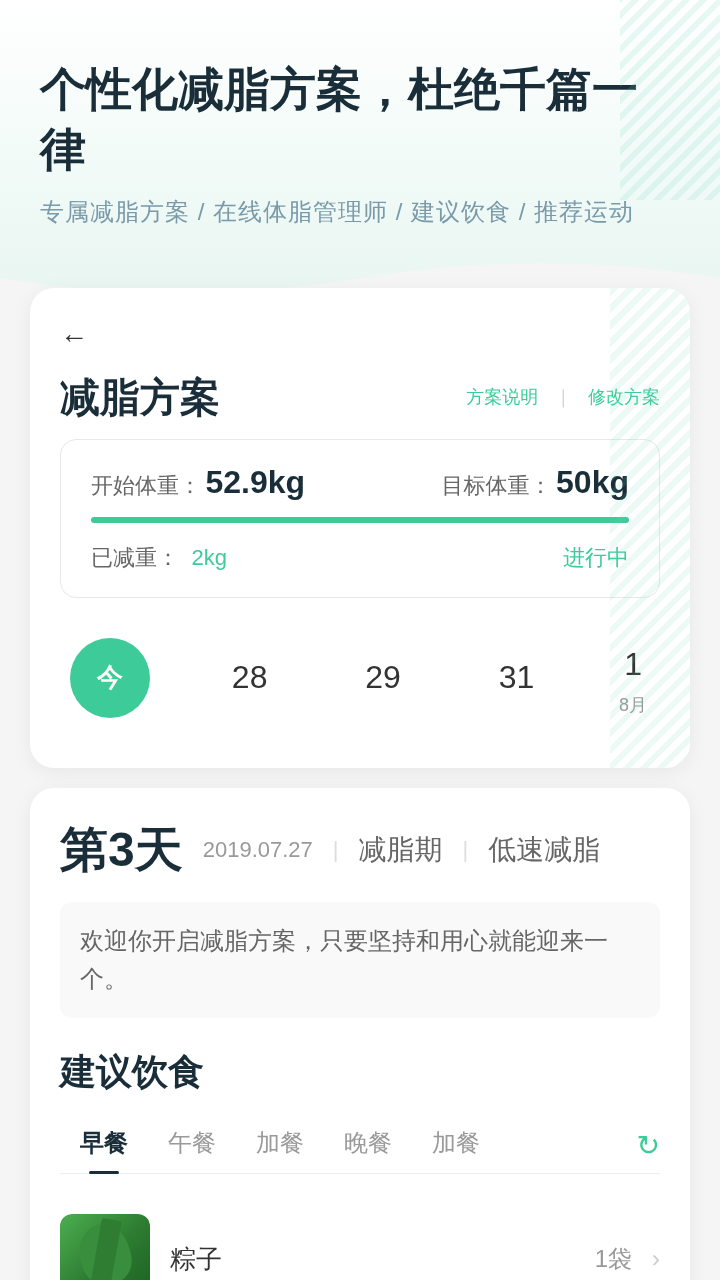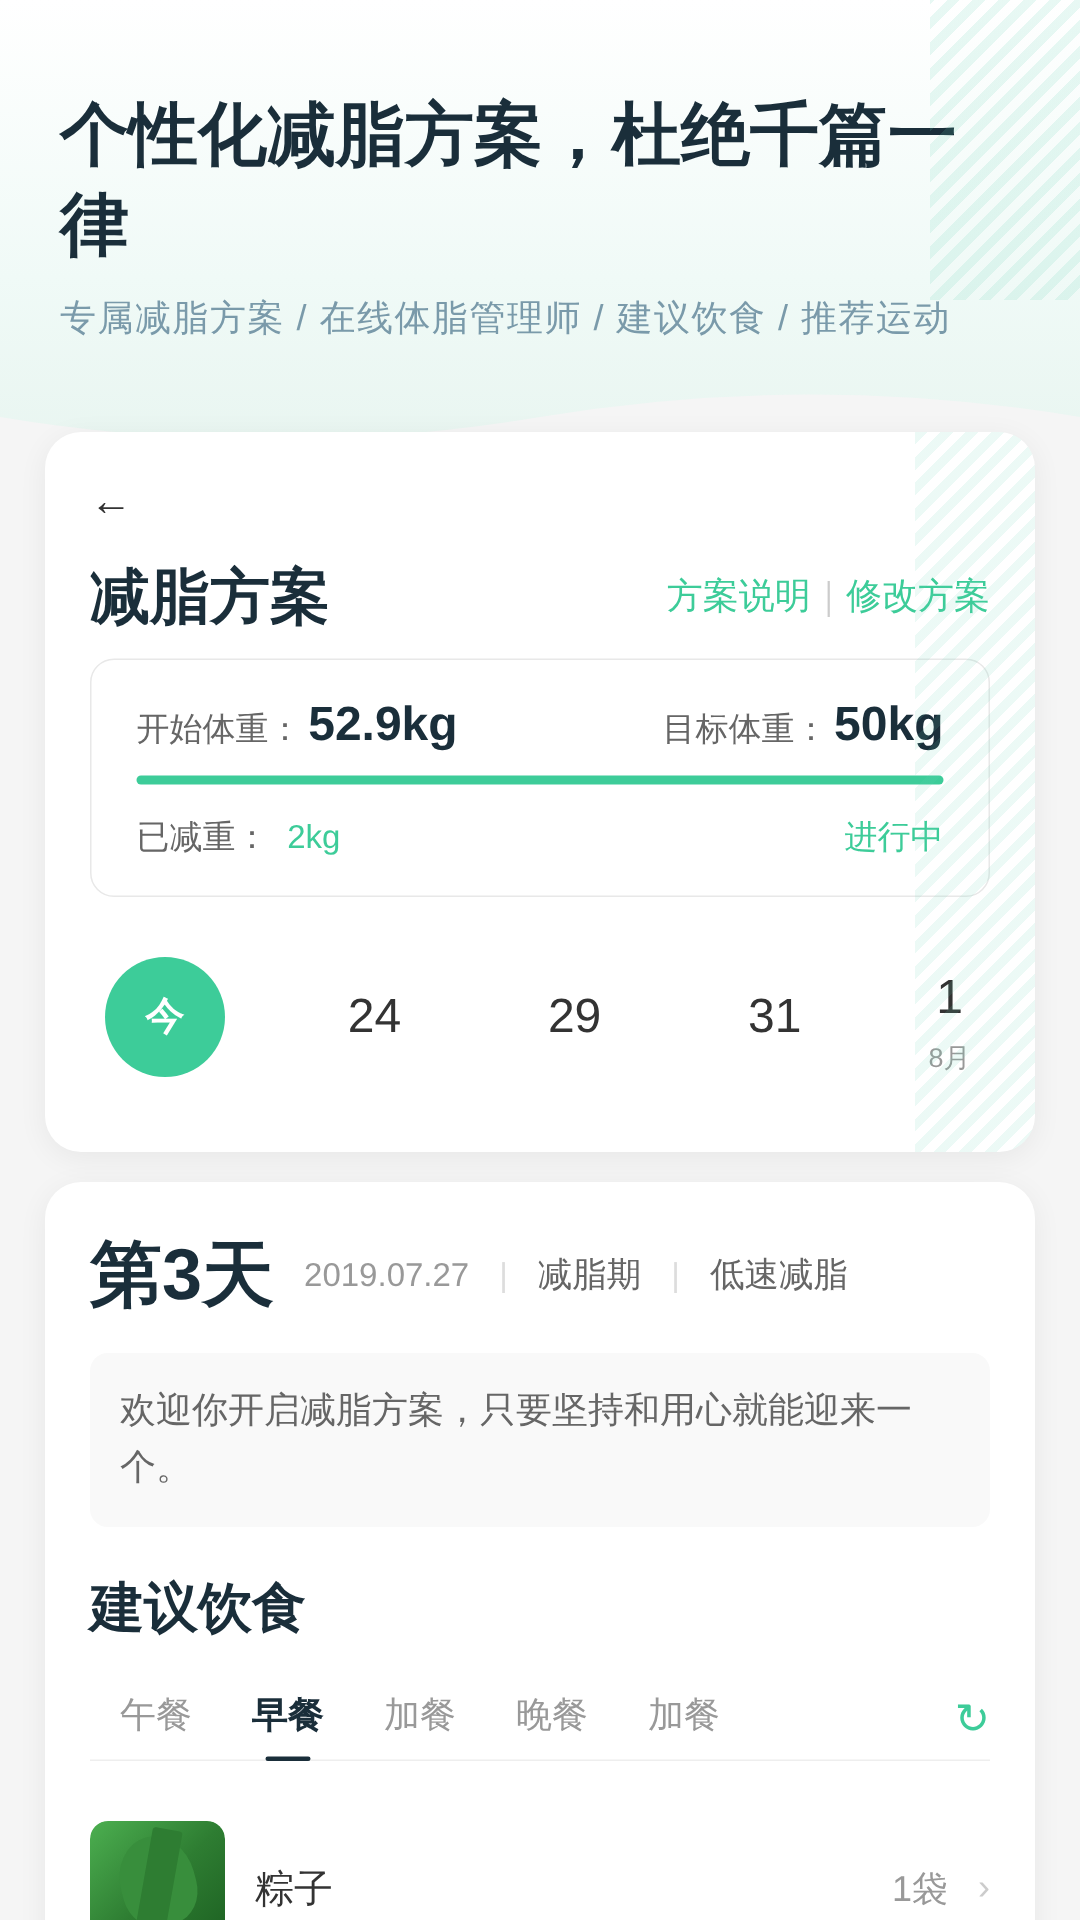--- a/index.html
+++ b/index.html
@@ -104,21 +104,22 @@
       margin-bottom: 14px;
     }
     .card-title {
       font-size: 40px;
       font-weight: 700;
       color: #1a2e3a;
     }
     .card-actions {
       display: flex;
       align-items: center;
-      font-size: 24px;
+      gap: 16px;
+      font-size: 18px;
       color: #3dcc99;
     }
     .card-actions .divider {
       color: #ccc;
     }
 
     
     .weight-box {
       border: 1px solid #e8e8e8;
       border-radius: 16px;
@@ -231,21 +232,21 @@
     }
     .day-date {
       font-size: 22px;
       color: #999;
     }
     .day-divider {
       color: #ddd;
       font-size: 22px;
     }
     .day-tag {
-      font-size: 23px;
+      font-size: 28px;
       color: #666;
     }
     .day-desc {
       font-size: 24px;
       color: #666;
       line-height: 1.6;
       margin-bottom: 30px;
       padding: 20px;
       background: #f9f9f9;
       border-radius: 12px;
@@ -411,21 +412,21 @@
   </div>
 
   
   <div class="date-row">
     <div class="date-item active">
       <div class="date-circle">
         <span class="date-num">今</span>
       </div>
     </div>
     <div class="date-item">
-      <span class="date-num">24</span>
+      <span class="date-num">28</span>
     </div>
     <div class="date-item">
       <span class="date-num">29</span>
     </div>
     <div class="date-item">
       <span class="date-num">31</span>
     </div>
     <div class="date-item">
       <span class="date-num" style="font-size:32px;color:#333;padding:8px;">1</span>
       <span class="date-month">8月</span>
@@ -443,22 +444,22 @@
       <span class="day-divider">|</span>
       <span class="day-tag">低速减脂</span>
     </div>
   </div>
 
   <div class="day-desc">欢迎你开启减脂方案，只要坚持和用心就能迎来一个。</div>
 
   <div class="section-title">建议饮食</div>
 
   <div class="meal-tabs">
+    <span class="meal-tab active">早餐</span>
     <span class="meal-tab">午餐</span>
-    <span class="meal-tab active">早餐</span>
     <span class="meal-tab">加餐</span>
     <span class="meal-tab">晚餐</span>
     <span class="meal-tab">加餐</span>
     <div class="meal-tab-spacer"></div>
     <span class="refresh-icon">↻</span>
   </div>
 
   <div class="food-item">
     <div class="food-img">
       <div class="food-img-inner"></div>

